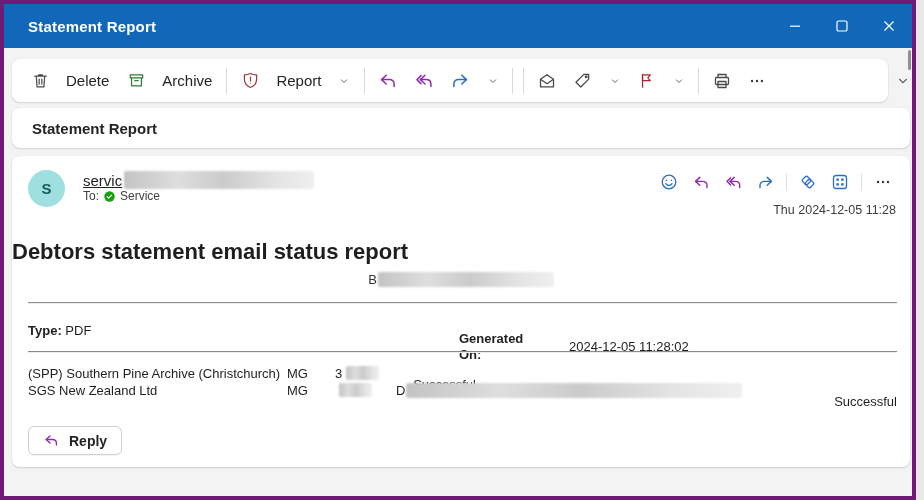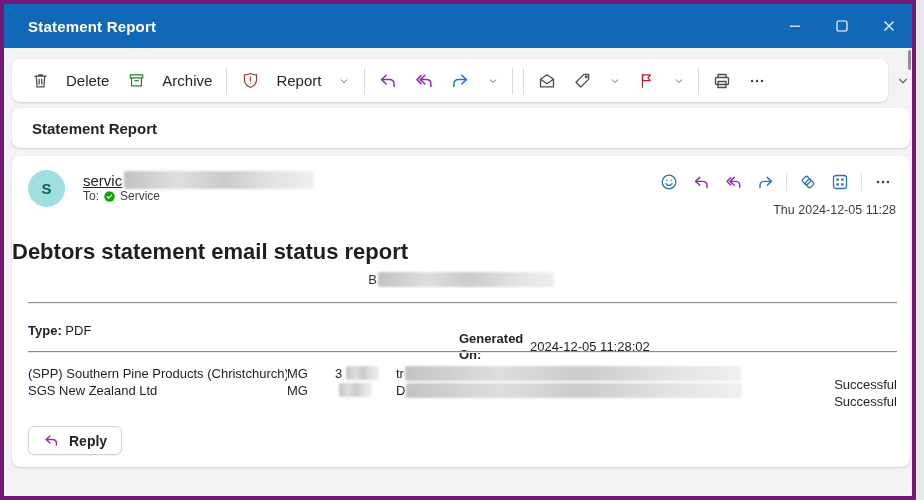--- a/index.html
+++ b/index.html
@@ -83,21 +83,21 @@
   .hr1 { position:absolute; top:146px; left:16px; right:13px; height:2px;
          border-top:1px solid #8f8f8f; border-bottom:1px solid #ececec; }
   .hr2 { position:absolute; top:195px; left:16px; right:13px; height:2px;
          border-top:1px solid #8a8a8a; border-bottom:1px solid #ececec; }
 
   .meta-row { position:absolute; top:158px; left:16px; right:13px; height:34px; font-size:13px; color:#1f1f1f; }
   .type-pair { position:absolute; left:0; top:9px; }
   .bold { font-weight:700; }
   .generated-group { position:absolute; left:431px; top:17px; display:flex; align-items:center; gap:7px; }
   .generated-label { width:64px; font-weight:700; line-height:1.2; }
-  .generated-value { white-space:nowrap; }
+  .generated-value { white-space:nowrap;margin-left:39px; }
 
   .rows { position:absolute; top:209px; left:16px; right:13px; }
   .row { display:flex; align-items:center; height:16px; margin-bottom:1px; font-size:13px; color:#1f1f1f; }
   .col-customer { width:259px; white-space:nowrap; overflow:hidden; }
   .col-code { width:40px; }
   .col-ref { width:69px; display:flex; align-items:center; gap:4px; padding-left:8px; }
   .ref-redact { width:33px; height:14px; }
   .col-desc { flex:1; display:flex; align-items:center; white-space:nowrap; }
   .desc-redact { width:336px; height:15px; margin-left:1px; }
   .col-status { width:80px; text-align:right;margin-top:23px; }
@@ -412,29 +412,25 @@
       <div class="generated-group">
         <span class="generated-label">Generated On:</span>
         <span class="generated-value">2024-12-05 11:28:02</span>
       </div>
     </div>
 
     <div class="hr2"></div>
 
     <div class="rows">
       <div class="row">
-        <span class="col-customer">(SPP) Southern Pine Products (Christchurch)</span>
+        <span class="col-customer">(SPP) Southern Pine Archive (Christchurch)</span>
         <span class="col-code">MG</span>
         <span class="col-ref">
           <span>3</span>
           <span class="redact ref-redact"></span>
-        </span>
-        <span class="col-desc">
-          <span>tr</span>
-          <span class="redact desc-redact"></span>
         </span>
         <span class="col-status">Successful</span>
       </div>
       <div class="row">
         <span class="col-customer">SGS New Zealand Ltd</span>
         <span class="col-code">MG</span>
         <span class="col-ref">
           <span></span>
           <span class="redact ref-redact"></span>
         </span>

